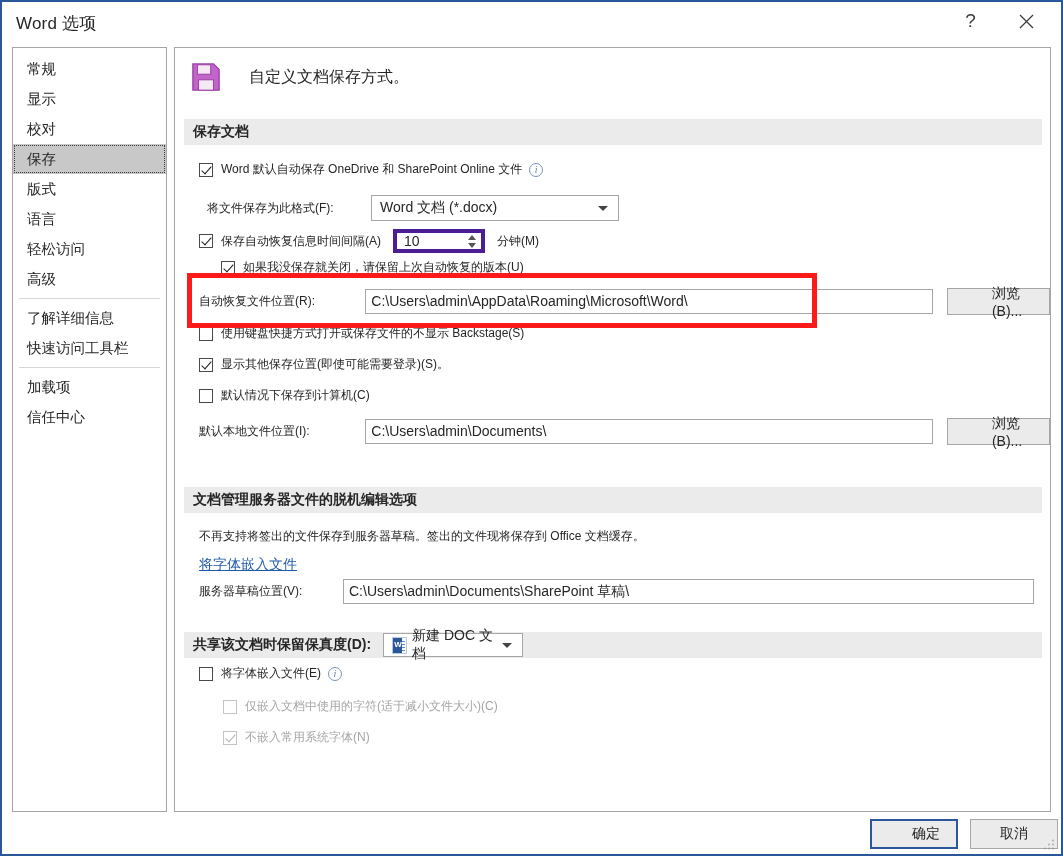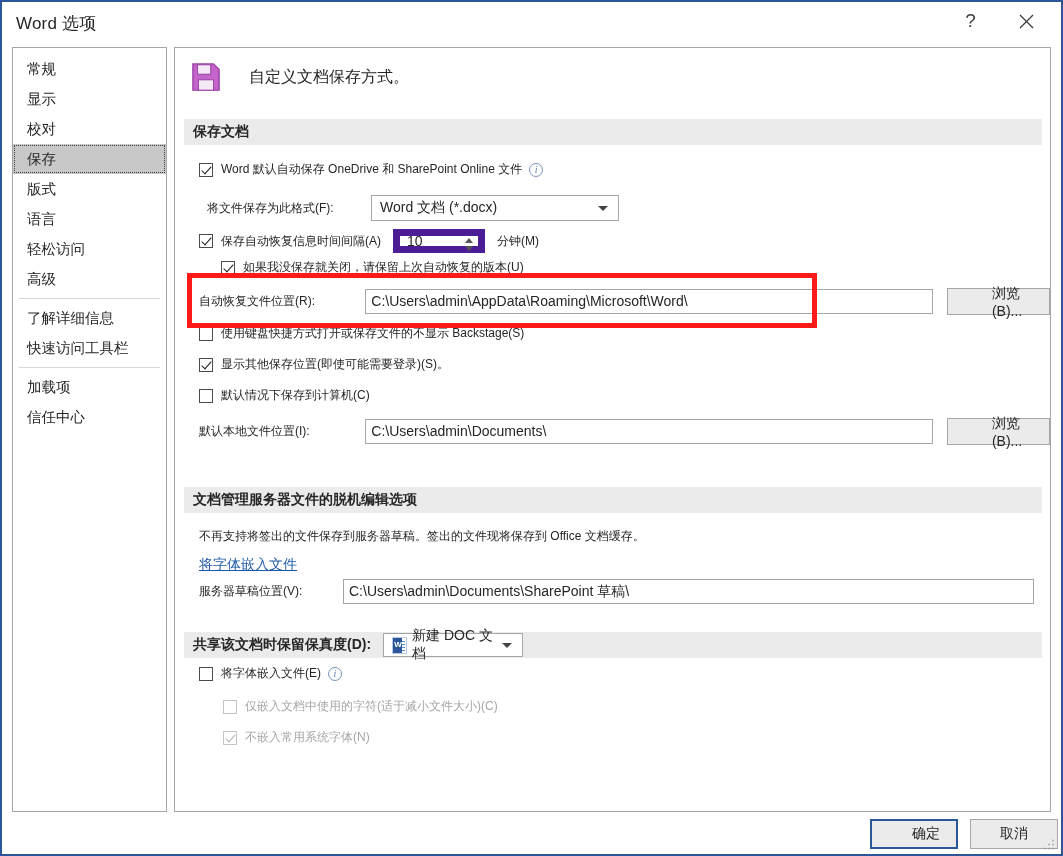--- a/index.html
+++ b/index.html
@@ -176,21 +176,21 @@
     margin-left: auto;
     width: 0; height: 0;
     border-left: 5px solid transparent;
     border-right: 5px solid transparent;
     border-top: 5px solid #444;
     margin-right: 6px;
   }
 
   
   .spin {
-    border: 7px solid #4c1d95;
+    border: 4px solid #4c1d95;
     background: #ffffff;
     height: 24px;
     width: 92px;
     display: flex; align-items: center;
     padding-left: 7px;
     font-size: 14px;
     position: relative;
   }
   .spin .arrows {
     position: absolute; right: 5px; top: 2px;

